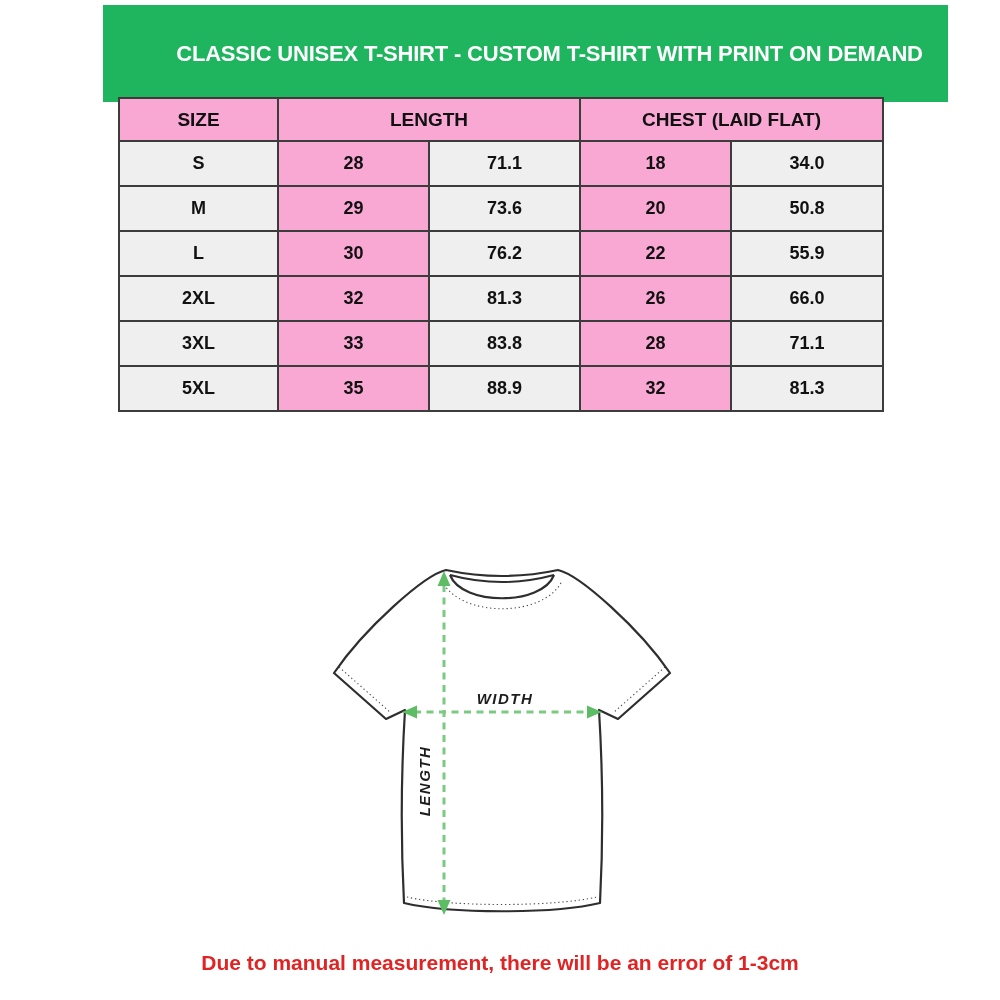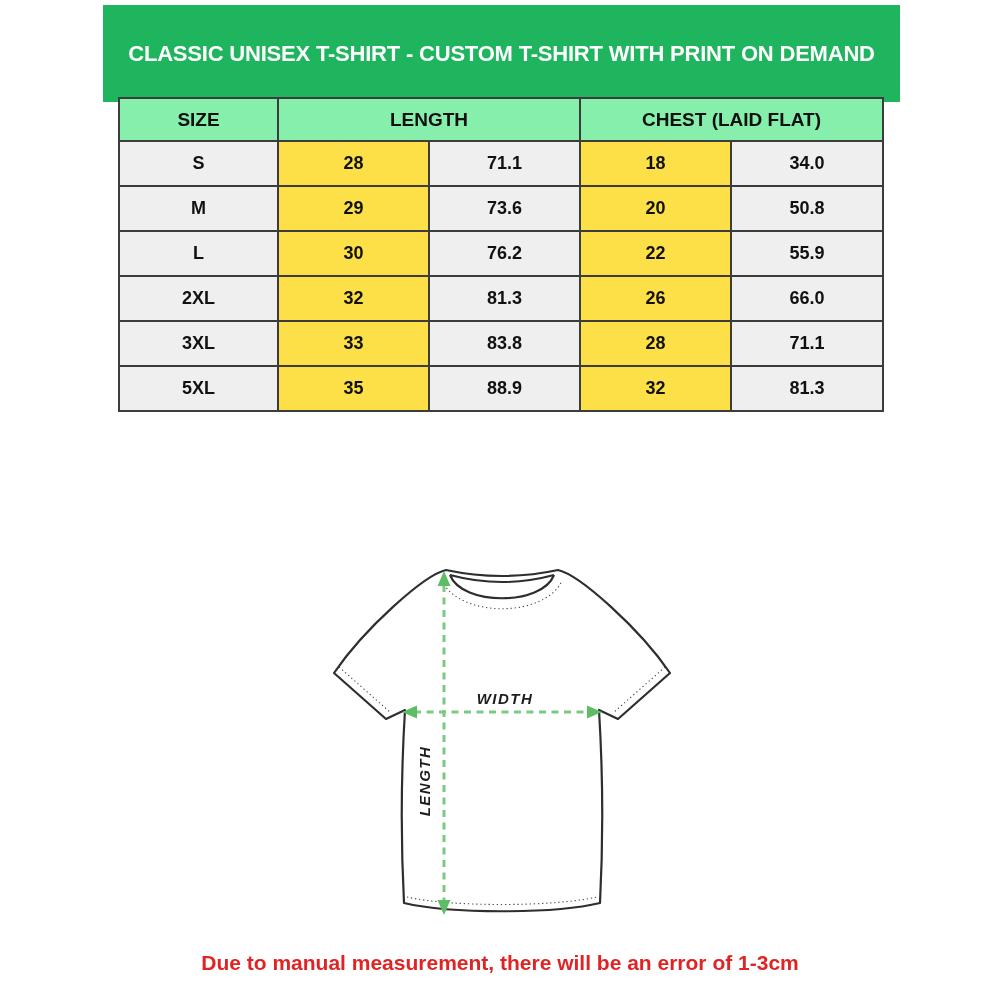--- a/index.html
+++ b/index.html
@@ -3,38 +3,38 @@
 <meta charset="utf-8">
 <style>
   html,body{margin:0;padding:0;background:#ffffff;}
   .canvas{
     position:relative;width:1000px;height:1000px;background:#ffffff;overflow:hidden;
     font-family:"Liberation Sans",sans-serif;
   }
   
   .banner{
     position:absolute;left:103px;top:5px;width:797px;height:97px;
-    background:#1FB45E;display:flex;align-items:center;justify-content:center;
+    background:#1FB45E;display:flex;align-items:center;justify-content:center;padding-left:48px;
   }
   .banner span{
     color:#ffffff;font-weight:bold;font-size:22px;letter-spacing:-0.2px;white-space:nowrap;
   }
   
   table.size-table{
     position:absolute;left:118px;top:97px;width:764px;
     border-collapse:collapse;table-layout:fixed;
   }
   .size-table th,.size-table td{
     border:2px solid #3C3C3C;text-align:center;vertical-align:middle;
     color:#111111;font-weight:bold;padding:0;
   }
-  .size-table th{height:41px;font-size:19px;background:#86efac;}
+  .size-table th{height:41px;font-size:19px;background:#f9a8d4;}
   .size-table td{height:43px;font-size:18px;}
   .size-table td.c-gray{background:#EFEFEF;}
-  .size-table td.c-white{background:#fde047;}
+  .size-table td.c-white{background:#f9a8d4;}
   
   .tshirt-wrap{position:absolute;left:310px;top:545px;width:390px;height:390px;font-style:italic;}
   
   .note{
     position:absolute;left:0;top:951px;width:1000px;text-align:center;
     color:#E02424;font-weight:bold;font-size:21px;
   }
 </style>
 </head>
 <body>

